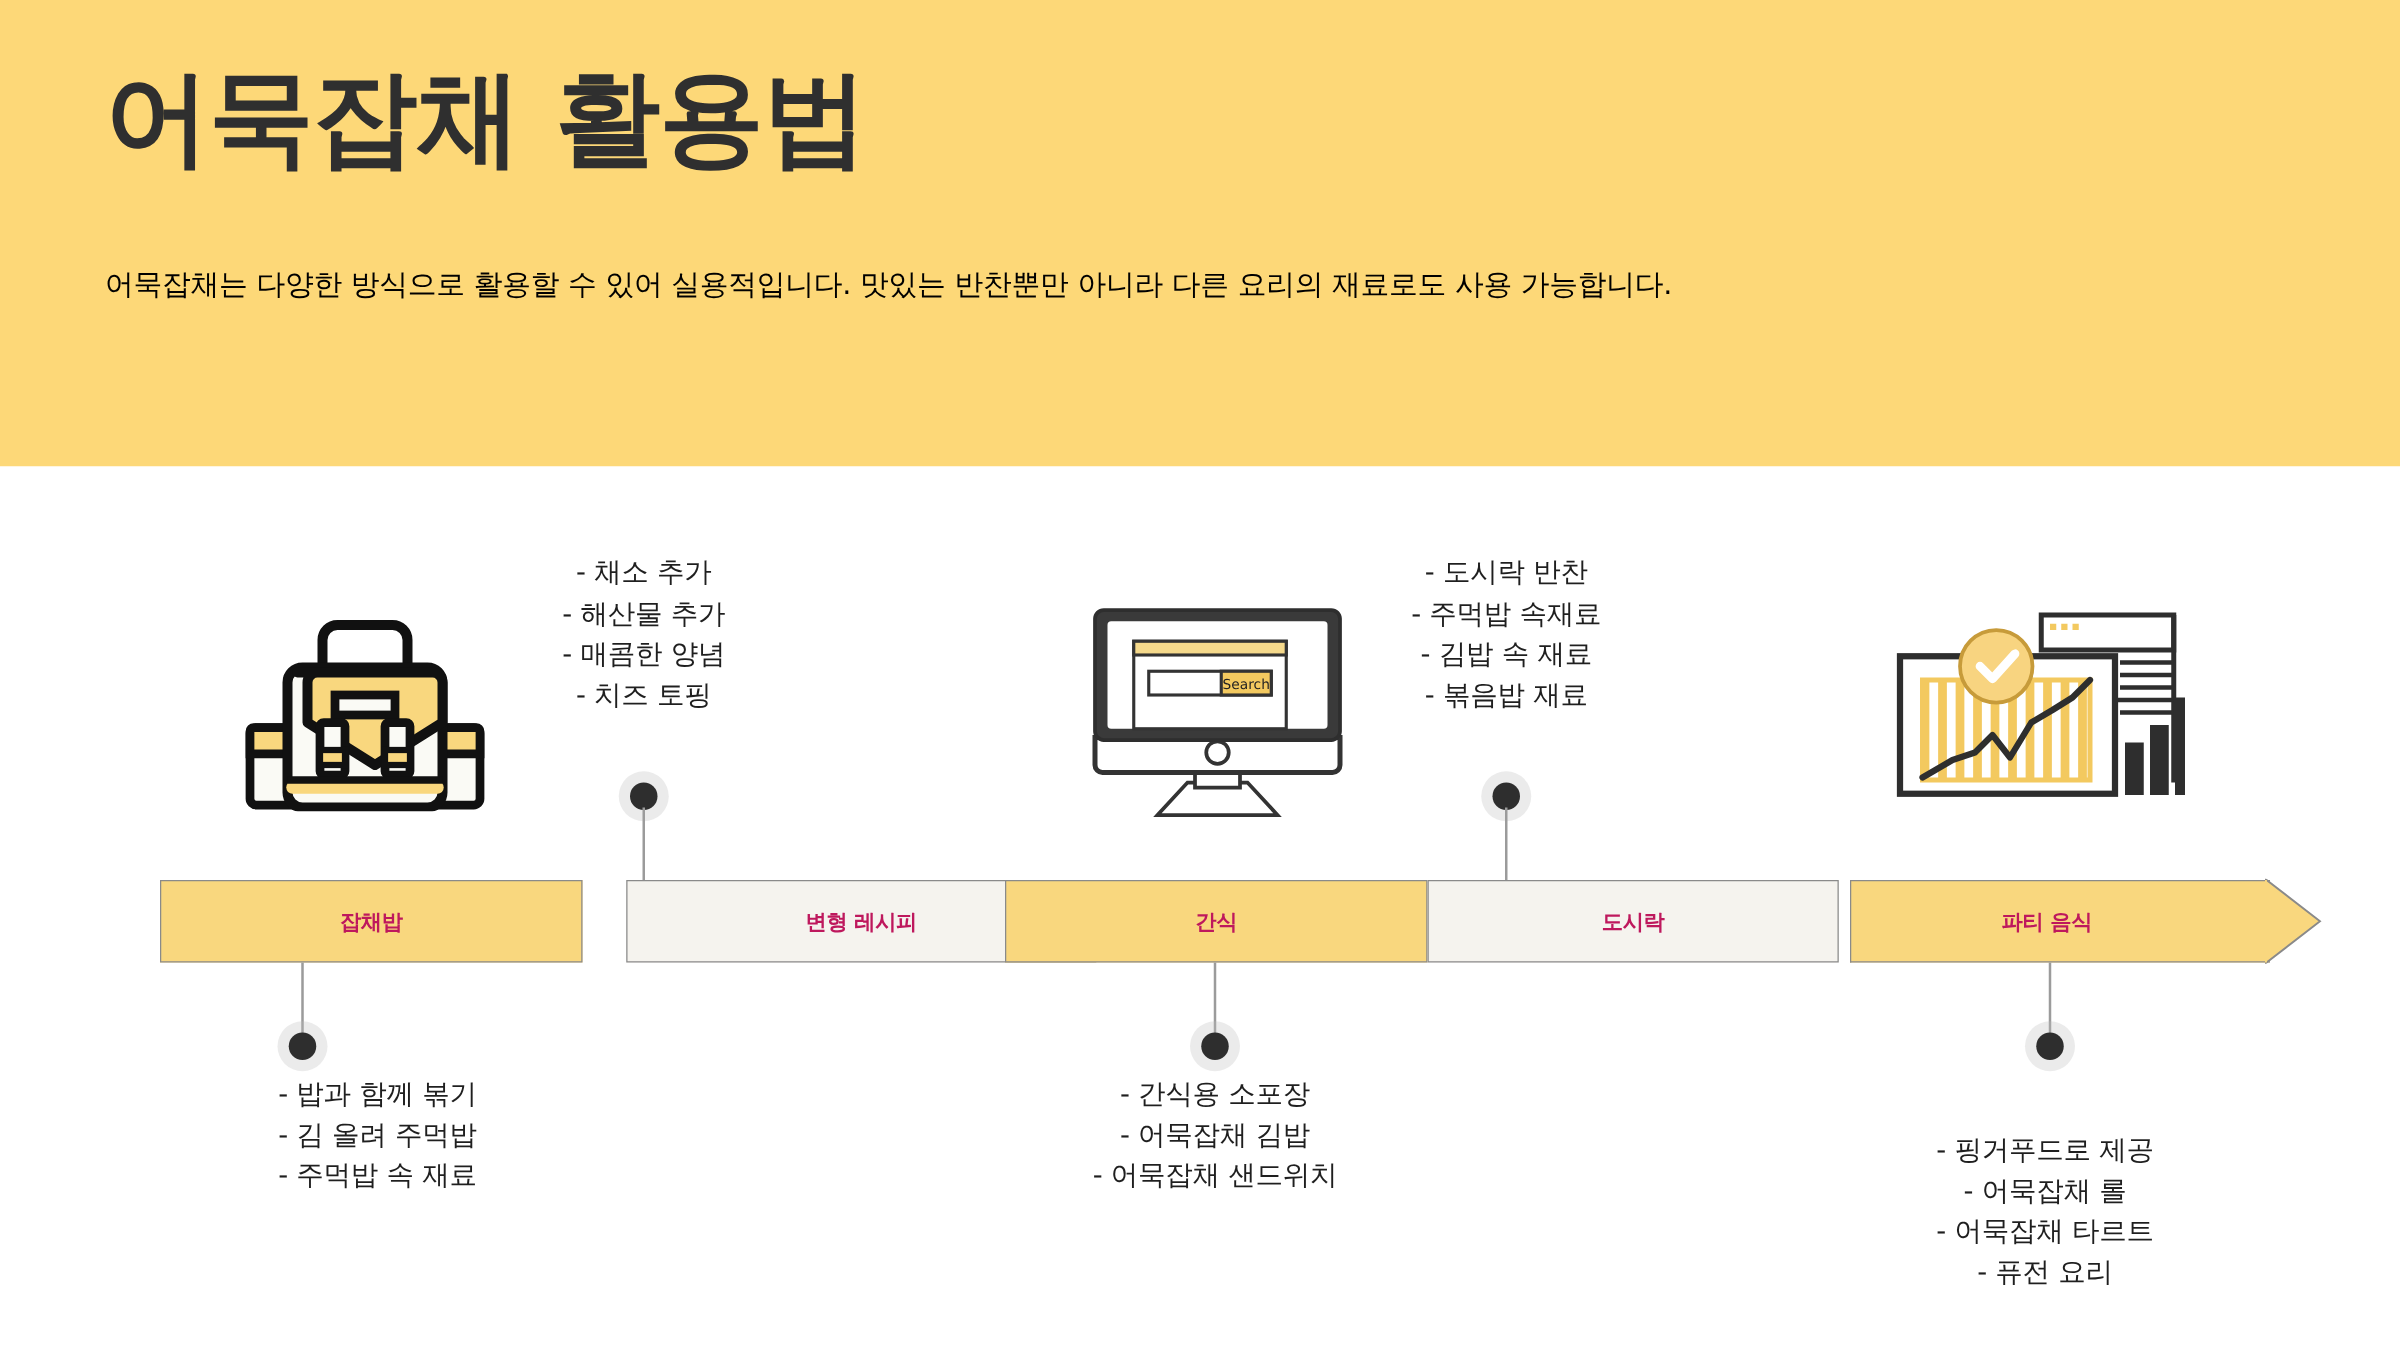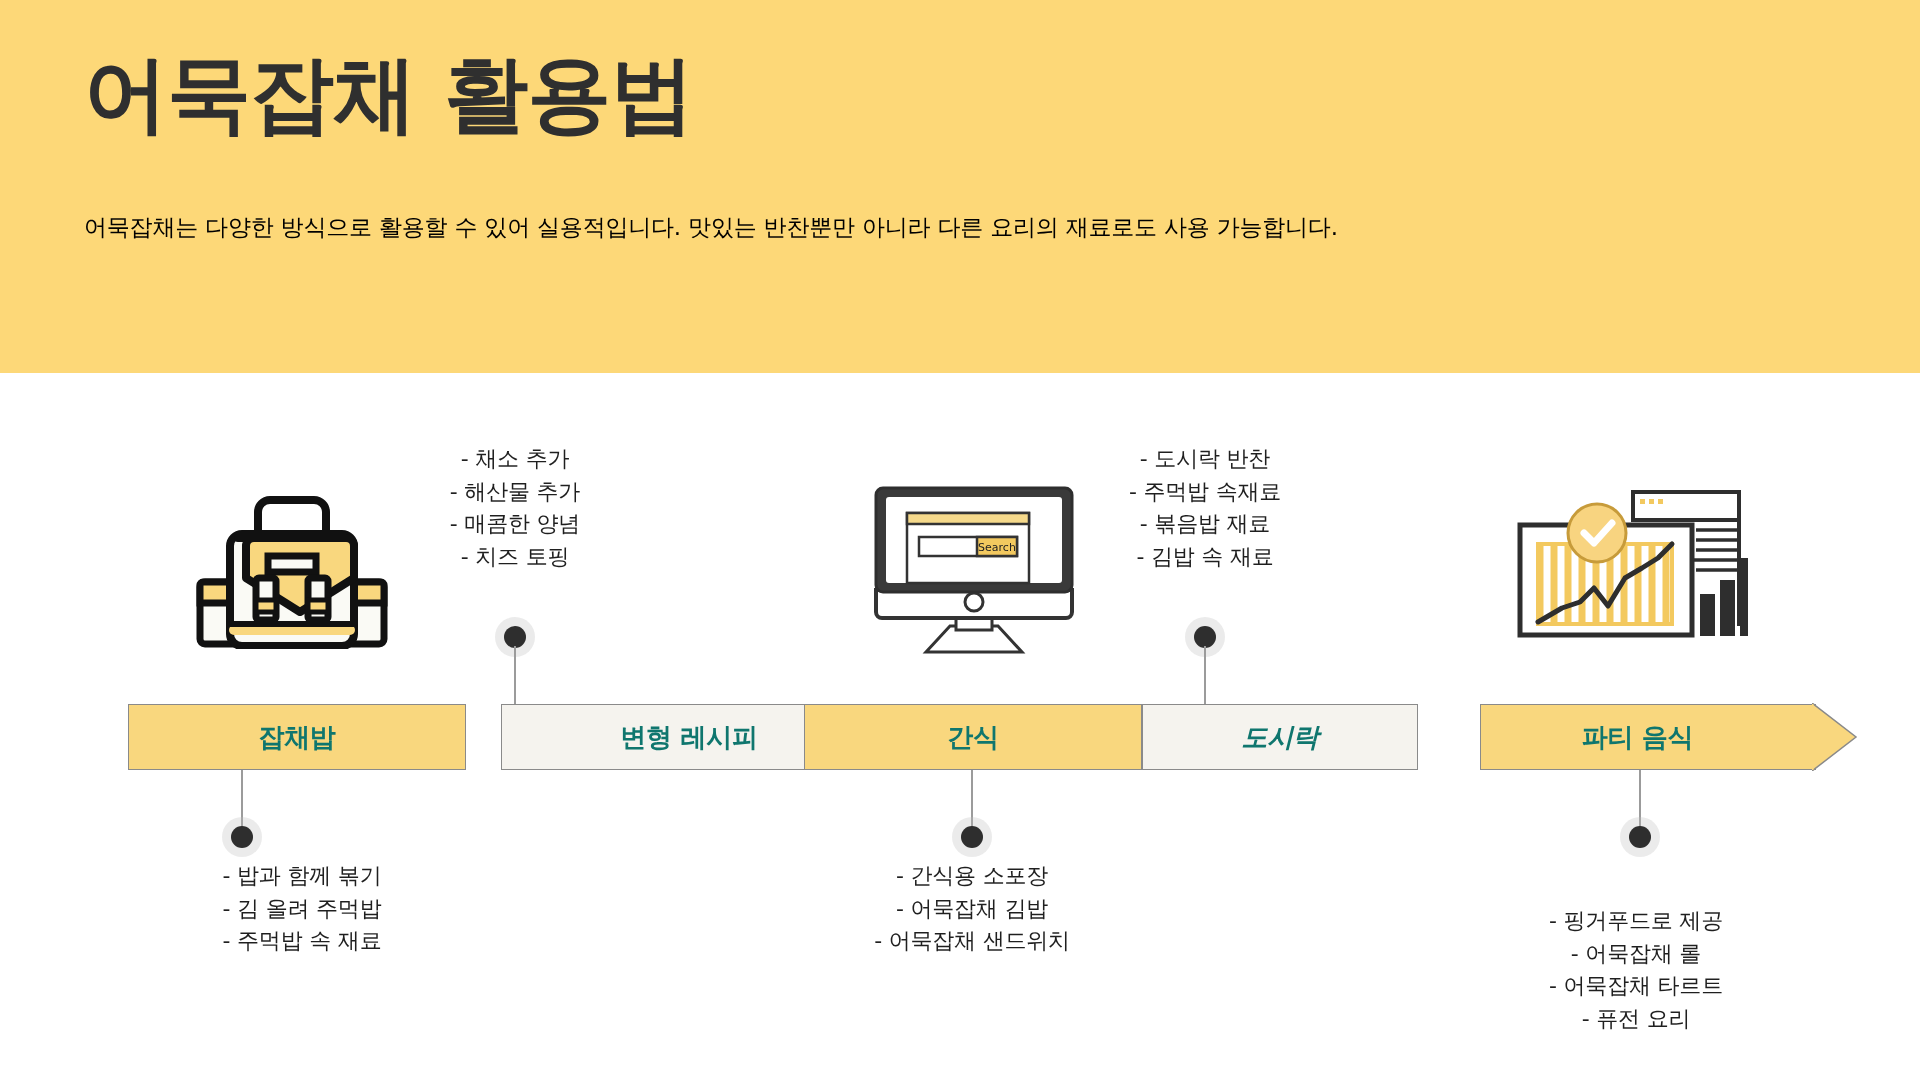--- a/index.html
+++ b/index.html
@@ -60,33 +60,33 @@
   .seg {
     position: absolute;
     top: 0;
     height: 66px;
     border: 1px solid #8a8a8a;
     display: flex;
     align-items: center;
     justify-content: center;
   }
   .seg-label {
-    font-size: 26px;
+    font-size: 17px;
     font-weight: 700;
-    color: #0f766e;
+    color: #be185d;
     letter-spacing: -0.3px;
     white-space: nowrap;
   }
   .seg.yellow { background: #F9D77E; }
   .seg.light  { background: #F5F3EE; }
 
   .seg.s0 { left: 0px;    width: 338px; }
   .seg.s1 { left: 338px;  width: 376px; margin-left: 35px; }
   .seg.s2 { left: 676px;  width: 338px; justify-content: center; }
-  .seg.s3 { left: 1014px; width: 276px; font-style: italic; }
+  .seg.s3 { left: 1014px; width: 329px; }
   .seg.s4 {
     left: 1352px; width: 336px;
     border-right: none;
     padding-right: 22px;
   }
   .arrow-tip-outline {
     position: absolute;
     left: 1684px;
     top: -1px;
     width: 46px;
@@ -246,22 +246,22 @@
   <div class="notes grp-top-1">
     <span class="line">- 채소 추가</span>
     <span class="line">- 해산물 추가</span>
     <span class="line">- 매콤한 양념</span>
     <span class="line">- 치즈 토핑</span>
   </div>
 
   <div class="notes grp-top-3">
     <span class="line">- 도시락 반찬</span>
     <span class="line">- 주먹밥 속재료</span>
+    <span class="line">- 김밥 속 재료</span>
     <span class="line">- 볶음밥 재료</span>
-    <span class="line">- 김밥 속 재료</span>
   </div>
 
   <div class="connector" style="left:495px; top:626px; width:40px; height:78px;">
     <div class="conn-dot" style="top:0;"></div>
     <div class="conn-line" style="top:20px; height:58px;"></div>
   </div>
   <div class="connector" style="left:1185px; top:626px; width:40px; height:78px;">
     <div class="conn-dot" style="top:0;"></div>
     <div class="conn-line" style="top:20px; height:58px;"></div>
   </div>

